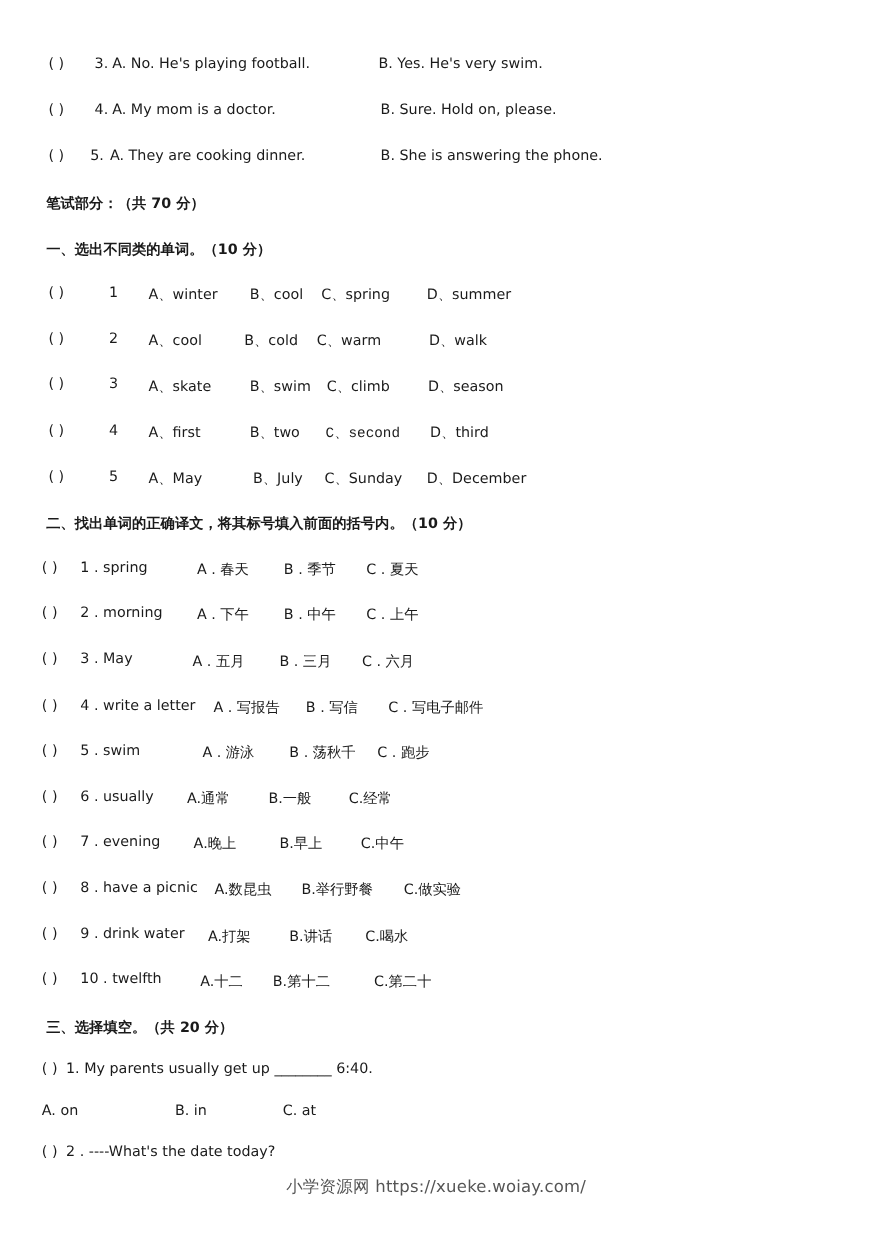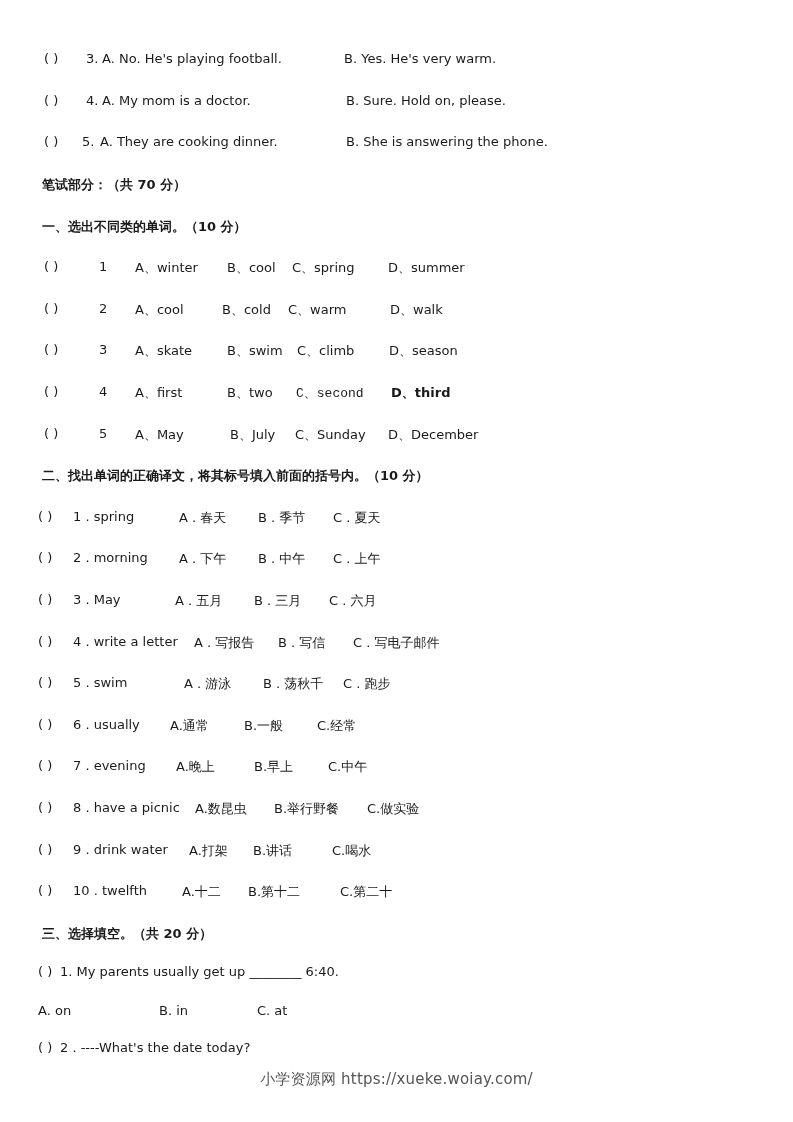--- a/index.html
+++ b/index.html
@@ -29,21 +29,21 @@
       letter-spacing: 0.2px;
     }
   </style>
 </head>
 <body>
 
 <div>
   <span class="abs" style="left:44px; top:51px;">(     )</span>
   <span class="abs" style="left:86px; top:51px;">3.</span>
   <span class="abs" style="left:102px; top:51px;">A. No. He's playing football.</span>
-  <span class="abs" style="left:344px; top:51px;">B. Yes. He's very warm.</span>
+  <span class="abs" style="left:344px; top:51px;">B. Yes. He's very swim.</span>
 </div>
 <div>
   <span class="abs" style="left:44px; top:93px;">(     )</span>
   <span class="abs" style="left:86px; top:93px;">4.</span>
   <span class="abs" style="left:102px; top:93px;">A. My mom is a doctor.</span>
   <span class="abs" style="left:346px; top:93px;">B. Sure. Hold on, please.</span>
 </div>
 <div>
   <span class="abs" style="left:44px; top:134px;">(   )</span>
   <span class="abs" style="left:82px; top:134px;">5.</span>
@@ -78,21 +78,21 @@
   <span class="abs" style="left:227px; top:342px;">B、swim</span>
   <span class="abs" style="left:297px; top:342px;">C、climb</span>
   <span class="abs" style="left:389px; top:342px;">D、season</span>
 </div>
 <div>
   <span class="abs" style="left:44px; top:384px;">(        )</span>
   <span class="abs" style="left:99px; top:384px;">4</span>
   <span class="abs" style="left:135px; top:384px;">A、first</span>
   <span class="abs" style="left:227px; top:384px;">B、two</span>
   <span class="abs" style="left:296px; top:384px;font-family:Liberation Mono, monospace;">C、second</span>
-  <span class="abs" style="left:391px; top:384px;font-weight:bold;">D、third</span>
+  <span class="abs" style="left:391px; top:384px;">D、third</span>
 </div>
 <div>
   <span class="abs" style="left:44px; top:426px;">(        )</span>
   <span class="abs" style="left:99px; top:426px;">5</span>
   <span class="abs" style="left:135px; top:426px;">A、May</span>
   <span class="abs" style="left:230px; top:426px;">B、July</span>
   <span class="abs" style="left:295px; top:426px;">C、Sunday</span>
   <span class="abs" style="left:388px; top:426px;">D、December</span>
 </div>
 
@@ -151,21 +151,21 @@
   <span class="abs" style="left:38px; top:800px;">(    )</span>
   <span class="abs" style="left:73px; top:800px;">8 . have a picnic</span>
   <span class="abs" style="left:195px; top:800px;">A.数昆虫</span>
   <span class="abs" style="left:274px; top:800px;">B.举行野餐</span>
   <span class="abs" style="left:367px; top:800px;">C.做实验</span>
 </div>
 <div>
   <span class="abs" style="left:38px; top:842px;">(    )</span>
   <span class="abs" style="left:73px; top:842px;">9 . drink water</span>
   <span class="abs" style="left:189px; top:842px;">A.打架</span>
-  <span class="abs" style="left:253px; top:842px;">B.讲话</span>
+  <span class="abs" style="left:263px; top:842px;">B.讲话</span>
   <span class="abs" style="left:332px; top:842px;">C.喝水</span>
 </div>
 <div>
   <span class="abs" style="left:38px; top:883px;">(    )</span>
   <span class="abs" style="left:73px; top:883px;">10 . twelfth</span>
   <span class="abs" style="left:182px; top:883px;">A.十二</span>
   <span class="abs" style="left:248px; top:883px;">B.第十二</span>
   <span class="abs" style="left:340px; top:883px;">C.第二十</span>
 </div>
 

